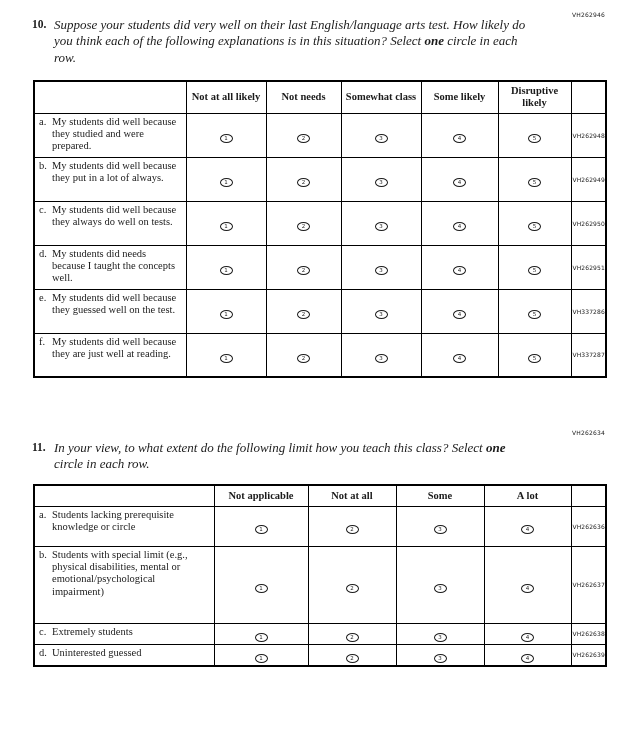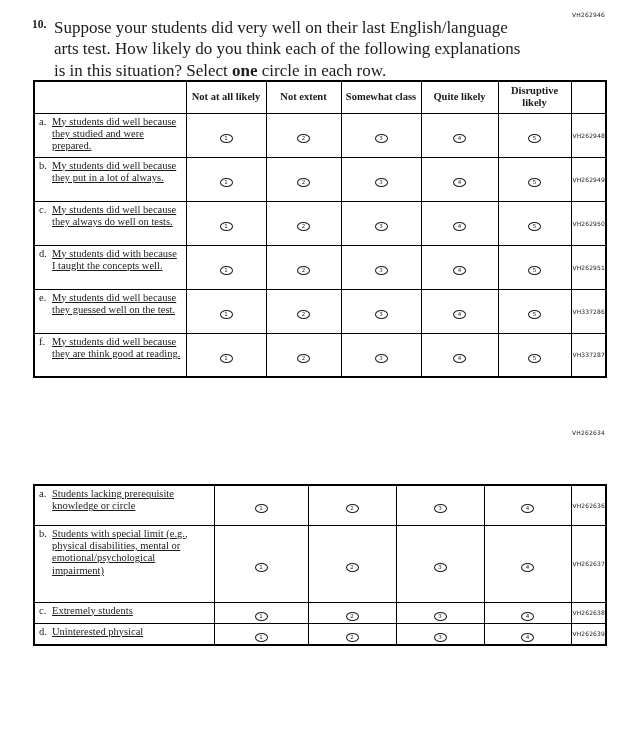--- a/index.html
+++ b/index.html
@@ -18,42 +18,42 @@
     font-family: "DejaVu Sans", sans-serif;
     font-size: 6px; letter-spacing: 0.2px; color: #222;
   }
   .qcode-10 { top: 11px; }
   .qcode-11 { top: 429px; }
 
   .qblock { position: absolute; left: 32px; width: 520px; display: flex; }
   .qblock-10 { top: 17px; }
   .qblock-11 { top: 440px; }
   .qnum { font-weight: bold; width: 22px; flex: 0 0 22px; font-size: 11.5px; line-height: 1.25; }
-  .qtext { flex: 1; font-size: 17px; line-height: 1.25; max-width: 478px; }
+  .qtext { flex: 1; font-size: 13px; line-height: 1.25; max-width: 478px; font-style: italic; }
 
   table.grid {
     position: absolute; left: 33px;
     border-collapse: collapse;
     border: 2px solid #000;
     table-layout: fixed;
   }
   .grid-10 { top: 80px; width: 572px; }
   .grid-11 { top: 484px; width: 572px; }
   table.grid th, table.grid td { border: 1px solid #000; }
 
   th.colhead {
     font-size: 10.5px; font-weight: bold; text-align: center;
     vertical-align: middle; padding: 3px 2px; line-height: 1.15;
   }
   .grid-10 tr.head { height: 32px; padding-left: 8px; }
   .grid-11 tr.head { height: 21px; }
 
   td.rlabel { vertical-align: top; padding: 2px 3px 2px 4px; font-size: 10.5px; line-height: 1.18; }
   .letter { display: inline-block; width: 13px; vertical-align: top; }
-  .rtext  { display: inline-block; width: calc(100% - 15px); vertical-align: top; text-decoration: underline; }
+  .rtext  { display: inline-block; width: calc(100% - 15px); vertical-align: top; }
 
   td.ans { text-align: center; vertical-align: middle; }
   .oval {
     display: inline-block; width: 13px; height: 9px;
     border: 1px solid #1b1b1b; border-radius: 50%;
     font-family: "DejaVu Sans", sans-serif;
     font-size: 5.5px; line-height: 7px; text-align: center;
     color: #1b1b1b; cursor: pointer;
   }
   td.codecell {
@@ -82,23 +82,23 @@
         <col style="width:75px">
         <col style="width:80px">
         <col style="width:77px">
         <col style="width:73px">
         <col style="width:35px">
     </colgroup>
     <tbody>
         <tr class="head">
       <th></th>
       <th class="colhead">Not at all likely</th>
-      <th class="colhead">Not extent</th>
+      <th class="colhead">Not needs</th>
       <th class="colhead">Somewhat class</th>
-      <th class="colhead">Quite likely</th>
+      <th class="colhead">Some likely</th>
       <th class="colhead">Disruptive likely</th>
       <th></th>
     </tr>
     <tr style="height:44px">
       <td class="rlabel"><span class="letter">a.</span><span class="rtext">My students did well because they studied and were prepared.</span></td>
       <td class="ans"><span class="oval">1</span></td>
       <td class="ans"><span class="oval">2</span></td>
       <td class="ans"><span class="oval">3</span></td>
       <td class="ans"><span class="oval">4</span></td>
       <td class="ans"><span class="oval">5</span></td>
@@ -116,62 +116,74 @@
     <tr style="height:44px">
       <td class="rlabel"><span class="letter">c.</span><span class="rtext">My students did well because they always do well on tests.</span></td>
       <td class="ans"><span class="oval">1</span></td>
       <td class="ans"><span class="oval">2</span></td>
       <td class="ans"><span class="oval">3</span></td>
       <td class="ans"><span class="oval">4</span></td>
       <td class="ans"><span class="oval">5</span></td>
       <td class="codecell">VH262950</td>
     </tr>
     <tr style="height:44px">
-      <td class="rlabel"><span class="letter">d.</span><span class="rtext">My students did with because I taught the concepts well.</span></td>
+      <td class="rlabel"><span class="letter">d.</span><span class="rtext">My students did needs because I taught the concepts well.</span></td>
       <td class="ans"><span class="oval">1</span></td>
       <td class="ans"><span class="oval">2</span></td>
       <td class="ans"><span class="oval">3</span></td>
       <td class="ans"><span class="oval">4</span></td>
       <td class="ans"><span class="oval">5</span></td>
       <td class="codecell">VH262951</td>
     </tr>
     <tr style="height:44px">
       <td class="rlabel"><span class="letter">e.</span><span class="rtext">My students did well because they guessed well on the test.</span></td>
       <td class="ans"><span class="oval">1</span></td>
       <td class="ans"><span class="oval">2</span></td>
       <td class="ans"><span class="oval">3</span></td>
       <td class="ans"><span class="oval">4</span></td>
       <td class="ans"><span class="oval">5</span></td>
       <td class="codecell">VH337286</td>
     </tr>
     <tr style="height:44px">
-      <td class="rlabel"><span class="letter">f.</span><span class="rtext">My students did well because they are think good at reading.</span></td>
+      <td class="rlabel"><span class="letter">f.</span><span class="rtext">My students did well because they are just well at reading.</span></td>
       <td class="ans"><span class="oval">1</span></td>
       <td class="ans"><span class="oval">2</span></td>
       <td class="ans"><span class="oval">3</span></td>
       <td class="ans"><span class="oval">4</span></td>
       <td class="ans"><span class="oval">5</span></td>
       <td class="codecell">VH337287</td>
     </tr>
   </tbody>
     </table>
 
   <div class="qcode qcode-11">VH262634</div>
 
+  <div class="qblock qblock-11">
+    <span class="qnum">11.</span>
+    <div class="qtext"><span>In your view, to what extent do the following limit how you teach this class? Select </span><b>one</b><span> circle in each row.</span></div>
+  </div>
 
   <table class="grid grid-11">
     <colgroup>
       <col style="width:180px">
         <col style="width:94px">
         <col style="width:88px">
         <col style="width:88px">
         <col style="width:87px">
         <col style="width:35px">
     </colgroup>
     <tbody>
+        <tr class="head">
+      <th></th>
+      <th class="colhead">Not applicable</th>
+      <th class="colhead">Not at all</th>
+      <th class="colhead">Some</th>
+      <th class="colhead">A lot</th>
+      <th></th>
+    </tr>
     <tr style="height:40px">
       <td class="rlabel"><span class="letter">a.</span><span class="rtext">Students lacking prerequisite knowledge or circle</span></td>
       <td class="ans"><span class="oval">1</span></td>
       <td class="ans"><span class="oval">2</span></td>
       <td class="ans"><span class="oval">3</span></td>
       <td class="ans"><span class="oval">4</span></td>
       <td class="codecell">VH262636</td>
     </tr>
     <tr style="height:77px">
       <td class="rlabel"><span class="letter">b.</span><span class="rtext">Students with special limit (e.g., physical disabilities, mental or emotional/psychological impairment)</span></td>
@@ -183,21 +195,21 @@
     </tr>
     <tr style="height:16px">
       <td class="rlabel"><span class="letter">c.</span><span class="rtext">Extremely students</span></td>
       <td class="ans"><span class="oval">1</span></td>
       <td class="ans"><span class="oval">2</span></td>
       <td class="ans"><span class="oval">3</span></td>
       <td class="ans"><span class="oval">4</span></td>
       <td class="codecell">VH262638</td>
     </tr>
     <tr style="height:16px">
-      <td class="rlabel"><span class="letter">d.</span><span class="rtext">Uninterested physical</span></td>
+      <td class="rlabel"><span class="letter">d.</span><span class="rtext">Uninterested guessed</span></td>
       <td class="ans"><span class="oval">1</span></td>
       <td class="ans"><span class="oval">2</span></td>
       <td class="ans"><span class="oval">3</span></td>
       <td class="ans"><span class="oval">4</span></td>
       <td class="codecell">VH262639</td>
     </tr>
   </tbody>
     </table>
 
 </div>

